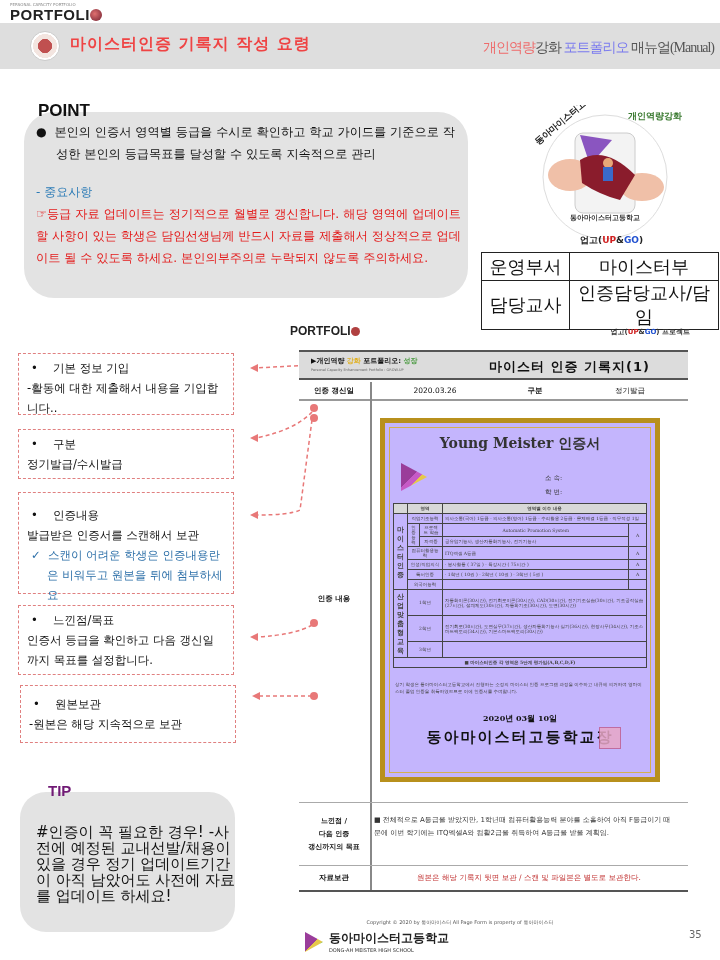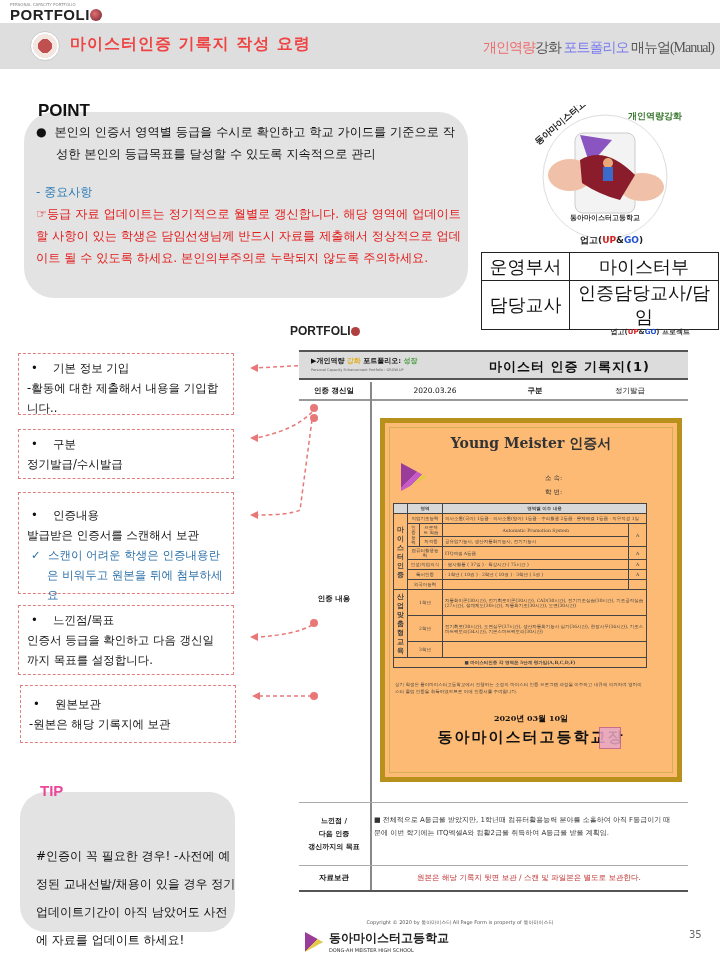--- a/index.html
+++ b/index.html
@@ -23,40 +23,40 @@
 
   .emblem { left: 520px; top: 105px; width: 170px; height: 140px; }
   .info-table { left: 481px; top: 252px; width: 238px; border-collapse: collapse; font-size: 18px; }
   .info-table td { border: 1px solid #222; height: 28px; text-align: center; }
 
   .callout { border: 1.5px dashed #e08080; font-size: 11.5px; line-height: 20px; padding: 4px 8px; color: #111; }
   .callout .bul { padding-left: 4px; }
   .callout .bul span.dot { display: inline-block; width: 22px; }
   .callout .blue { color: #2c6fa8; }
 
-  .tip-label { left: 40px; top: 782px; font-family: "Liberation Sans", sans-serif; font-weight: 900; font-size: 15px; color: #ec4899; }
+  .tip-label { left: 48px; top: 782px; font-family: "Liberation Sans", sans-serif; font-weight: 900; font-size: 15px; color: #701a75; }
   .tip-box { left: 20px; top: 792px; width: 215px; height: 140px; background: #e3e3e3; border-radius: 26px; }
-  .tip-text { left: 36px; top: 842px; width: 200px; font-size: 12px; line-height: 28px; color: #111; }
+  .tip-text { left: 36px; top: 824px; width: 200px; font-size: 15px; line-height: 16px; color: #111; }
 
   .doc-brand { left: 290px; top: 324px; font-family: "Liberation Sans", sans-serif; font-weight: 700; font-size: 12px; color: #222; }
   .doc-brand .o { display:inline-block; width:9px; height:9px; border-radius:50%; background:#b04040; vertical-align:-1px; }
   .upgo { right: 30px; top: 327px; font-size: 7px; font-weight: 700; color: #333; }
   .upgo .r { color:#d02020; } .upgo .b { color:#2050d0; }
 
   .doc-head { left: 299px; top: 350px; width: 389px; height: 30px; background: #dcdcdc; border-top: 2px solid #555; border-bottom: 2px solid #555; }
   .doc-head .sub-title { position:absolute; left: 12px; top: 4px; font-size: 7px; font-weight: 700; }
   .doc-head .sub-title .y { color:#e0b020; } .doc-head .sub-title .g { color:#4a9a40; }
   .doc-head .sub-en { position:absolute; left: 12px; top: 16px; font-size: 3.5px; color:#666; }
   .doc-head .main { position:absolute; left: 190px; top: 6px; font-size: 13px; font-weight: 700; letter-spacing: 1px; }
 
   .row-line { left: 299px; width: 389px; height: 1px; background: #aaa; }
   .cell { font-size: 7.5px; text-align: center; }
   .vline { left: 370px; top: 382px; width: 2px; height: 510px; background: #888; }
 
-  .cert { left: 380px; top: 418px; width: 302px; height: 364px; border: 5px solid #b8901c; background: #fdba74; }
+  .cert { left: 380px; top: 418px; width: 280px; height: 364px; border: 5px solid #b8901c; background: #c4b5fd; }
   .cert-inner { position:absolute; left: 4px; top: 4px; right: 4px; bottom: 4px; border: 1px solid #d4b050; }
   .cert-title { position:absolute; left: 0; right:0; top: 12px; text-align:center; font-family: "DejaVu Serif", serif; font-weight: 700; font-size: 14px; color:#333; }
   .cert-fields { position:absolute; left: 160px; top: 48px; font-size: 6.5px; line-height: 14px; color:#333; font-family: "DejaVu Serif", serif; }
   .cert-logo { position:absolute; left: 16px; top: 40px; width: 26px; height: 28px; background: linear-gradient(135deg, #9a3d9a 0 45%, #c65ac6 46% 60%, #e6c84a 61% 75%, #9cc44a 76%); clip-path: polygon(0 0, 100% 50%, 0 100%); }
   .cert-table { position:absolute; left: 8px; top: 80px; width: 254px; border-collapse: collapse; font-size: 4.5px; color:#444; font-family: "DejaVu Serif", serif; }
   .cert-table td { border: 0.8px solid #444; padding: 1px 2px; height: 10px; }
   .cert-table .hd td { background:#d8d8d8; font-weight:700; text-align:center; }
   .cert-table .c { text-align:center; }
   .cert-table .vert { font-size: 7px; font-weight:700; text-align:center; line-height: 9px; width: 14px; }
   .cert-note { position:absolute; left: 10px; top: 258px; width: 250px; font-size: 4.5px; line-height: 7px; color:#444; font-family: "DejaVu Serif", serif; }
@@ -136,21 +136,21 @@
   <div class="bul"><span class="dot">•</span><span>인증내용</span></div>
   <div>발급받은 인증서를 스캔해서 보관</div>
   <div class="blue" style="padding-left:20px;text-indent:-16px;">✓&nbsp; <span>스캔이 어려운 학생은 인증내용란은 비워두고 원본을 뒤에 첨부하세요</span></div>
 </div>
 <div class="abs callout" style="left:18px;top:605px;width:216px;height:70px;">
   <div class="bul"><span class="dot">•</span><span>느낀점/목표</span></div>
   <div>인증서 등급을 확인하고 다음 갱신일 까지 목표를 설정합니다.</div>
 </div>
 <div class="abs callout" style="left:20px;top:685px;width:216px;height:58px;padding-top:8px;">
   <div class="bul"><span class="dot">•</span><span>원본보관</span></div>
-  <div>-원본은 해당 기록지에 보관</div>
+  <div>-원본은 해당 지속적으로 보관</div>
 </div>
 
 <svg class="abs" style="left:240px;top:350px;" width="90" height="370">
   <g stroke="#e87878" stroke-width="1.5" stroke-dasharray="4 3" fill="none">
     <line x1="72" y1="15" x2="16" y2="18"></line>
     <path d="M72 62 Q55 80 16 88"></path>
     <path d="M72 70 L60 160 Q50 165 16 165"></path>
     <path d="M72 275 Q55 285 16 287"></path>
     <line x1="72" y1="346" x2="18" y2="346"></line>
   </g>

